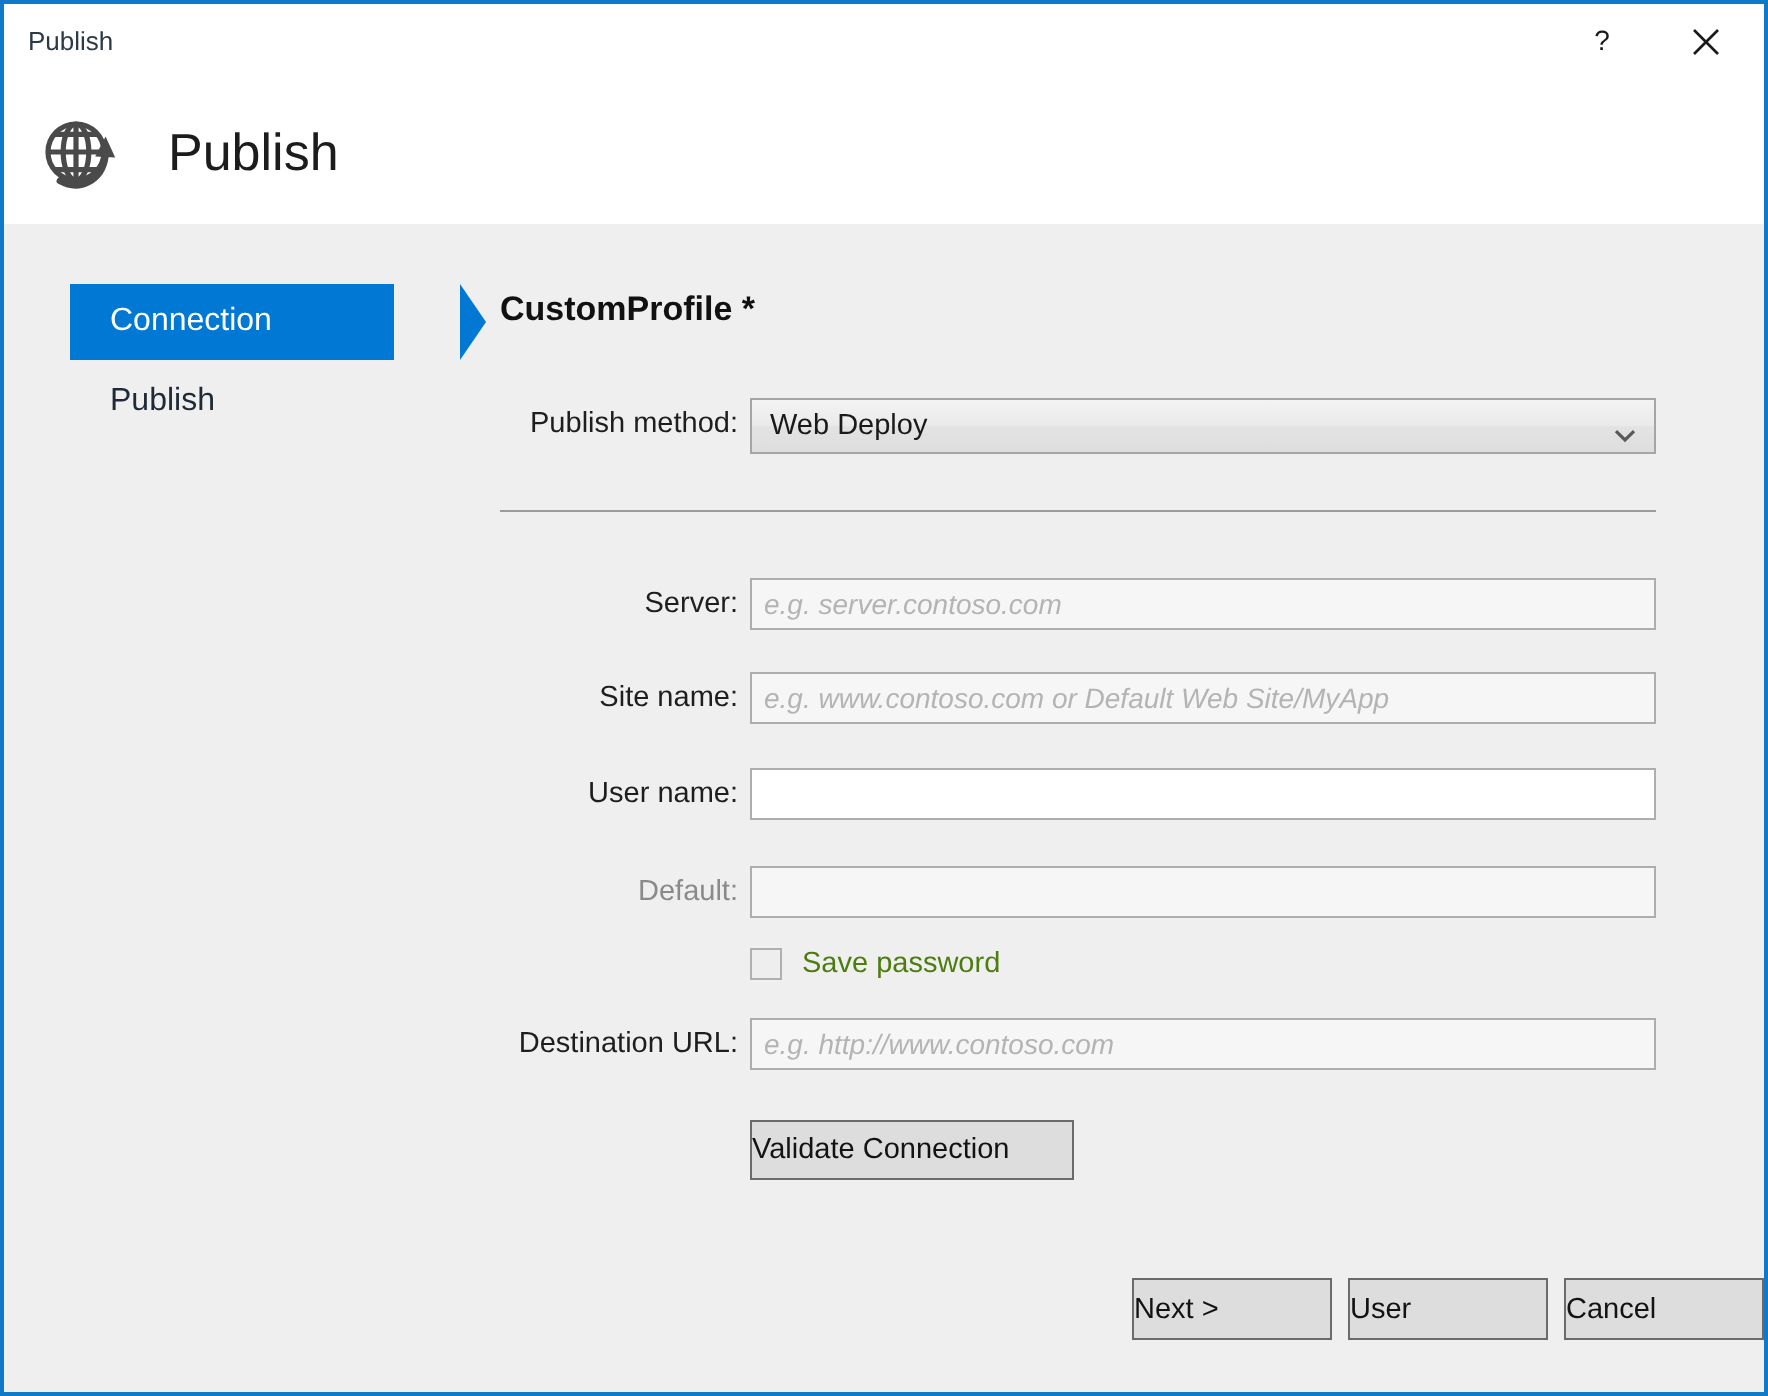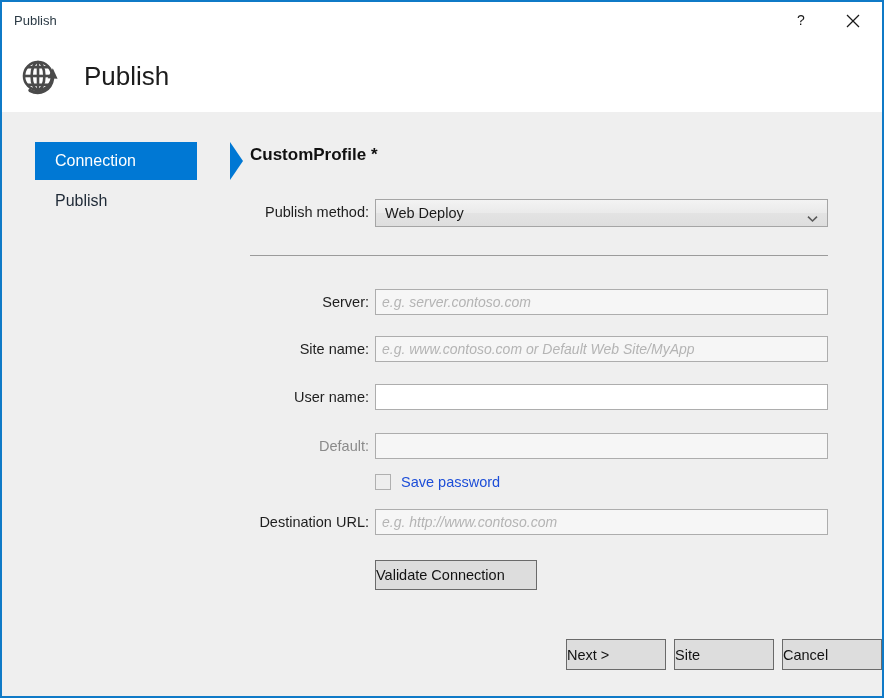--- a/index.html
+++ b/index.html
@@ -238,21 +238,21 @@
     width: 16px;
     height: 16px;
     box-sizing: border-box;
     border: 1px solid #b0b0b0;
     background: #eeeeee;
     cursor: default;
   }
   #save-password-label {
     margin-left: 10px;
     font-size: 14.5px;
-    color: #1d4ed8;
+    color: #4d7c0f;
     line-height: 18px;
     white-space: nowrap;
   }
 
   
   .push-btn {
     box-sizing: border-box;
     border: 1px solid #6a6a6a;
     background: #dddddd;
     font-family: "Liberation Sans", sans-serif;
@@ -400,19 +400,19 @@
 
       <div class="form-row" style="top:397px;">
         <span class="field-label">Destination URL:</span>
         <input class="field-input shaded" type="text" placeholder="e.g. http://www.contoso.com" style="">
       </div>
 
       <button class="push-btn" id="validate-connection-button">Validate Connection</button>
 
       <div id="footer">
         <button class="push-btn footer-btn" id="next-button">Next &gt;</button>
-        <button class="push-btn footer-btn" id="save-button">Site</button>
+        <button class="push-btn footer-btn" id="save-button">User</button>
         <button class="push-btn footer-btn" id="cancel-button">Cancel</button>
       </div>
 
     </div>
   </div>
 </div>
 
 </body></html>

